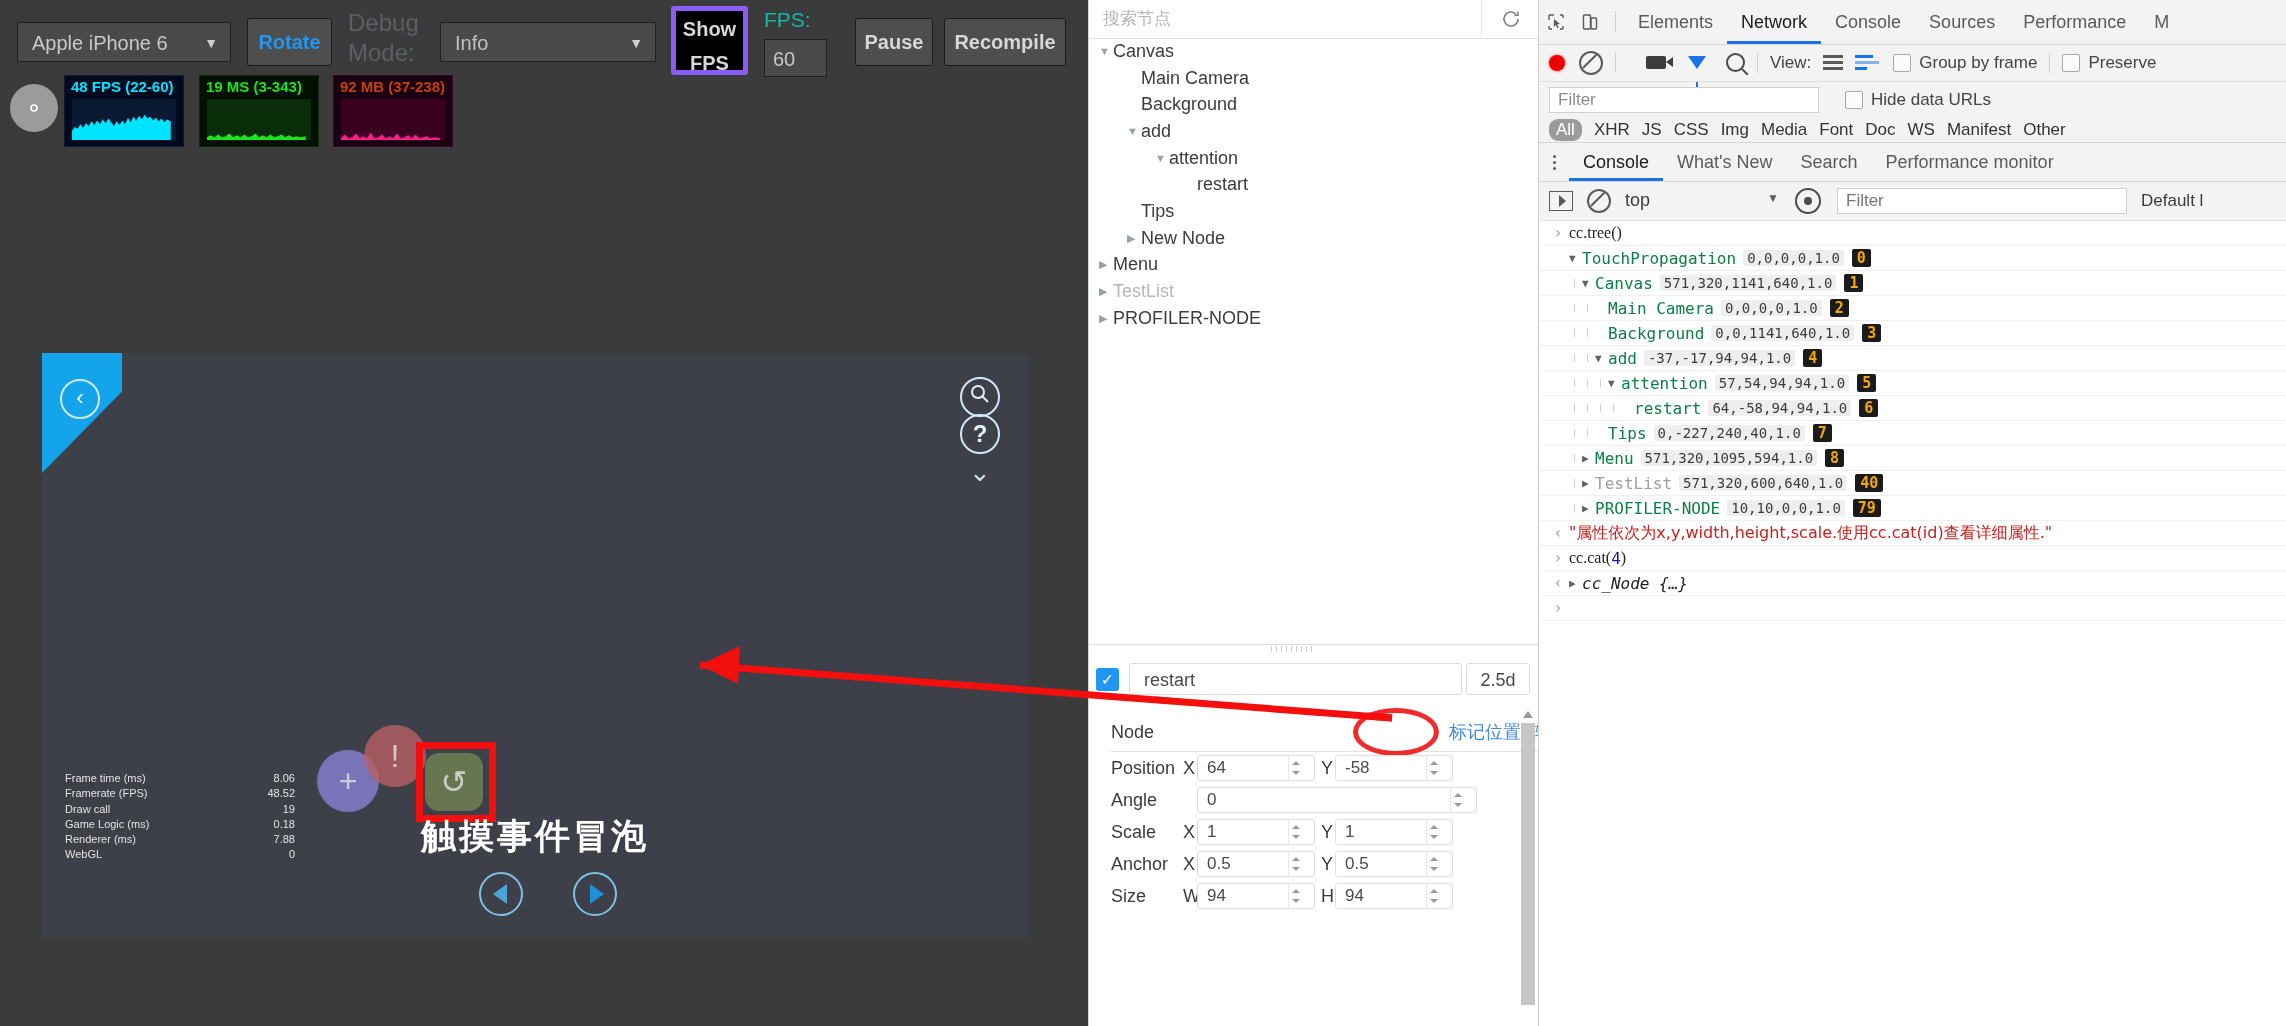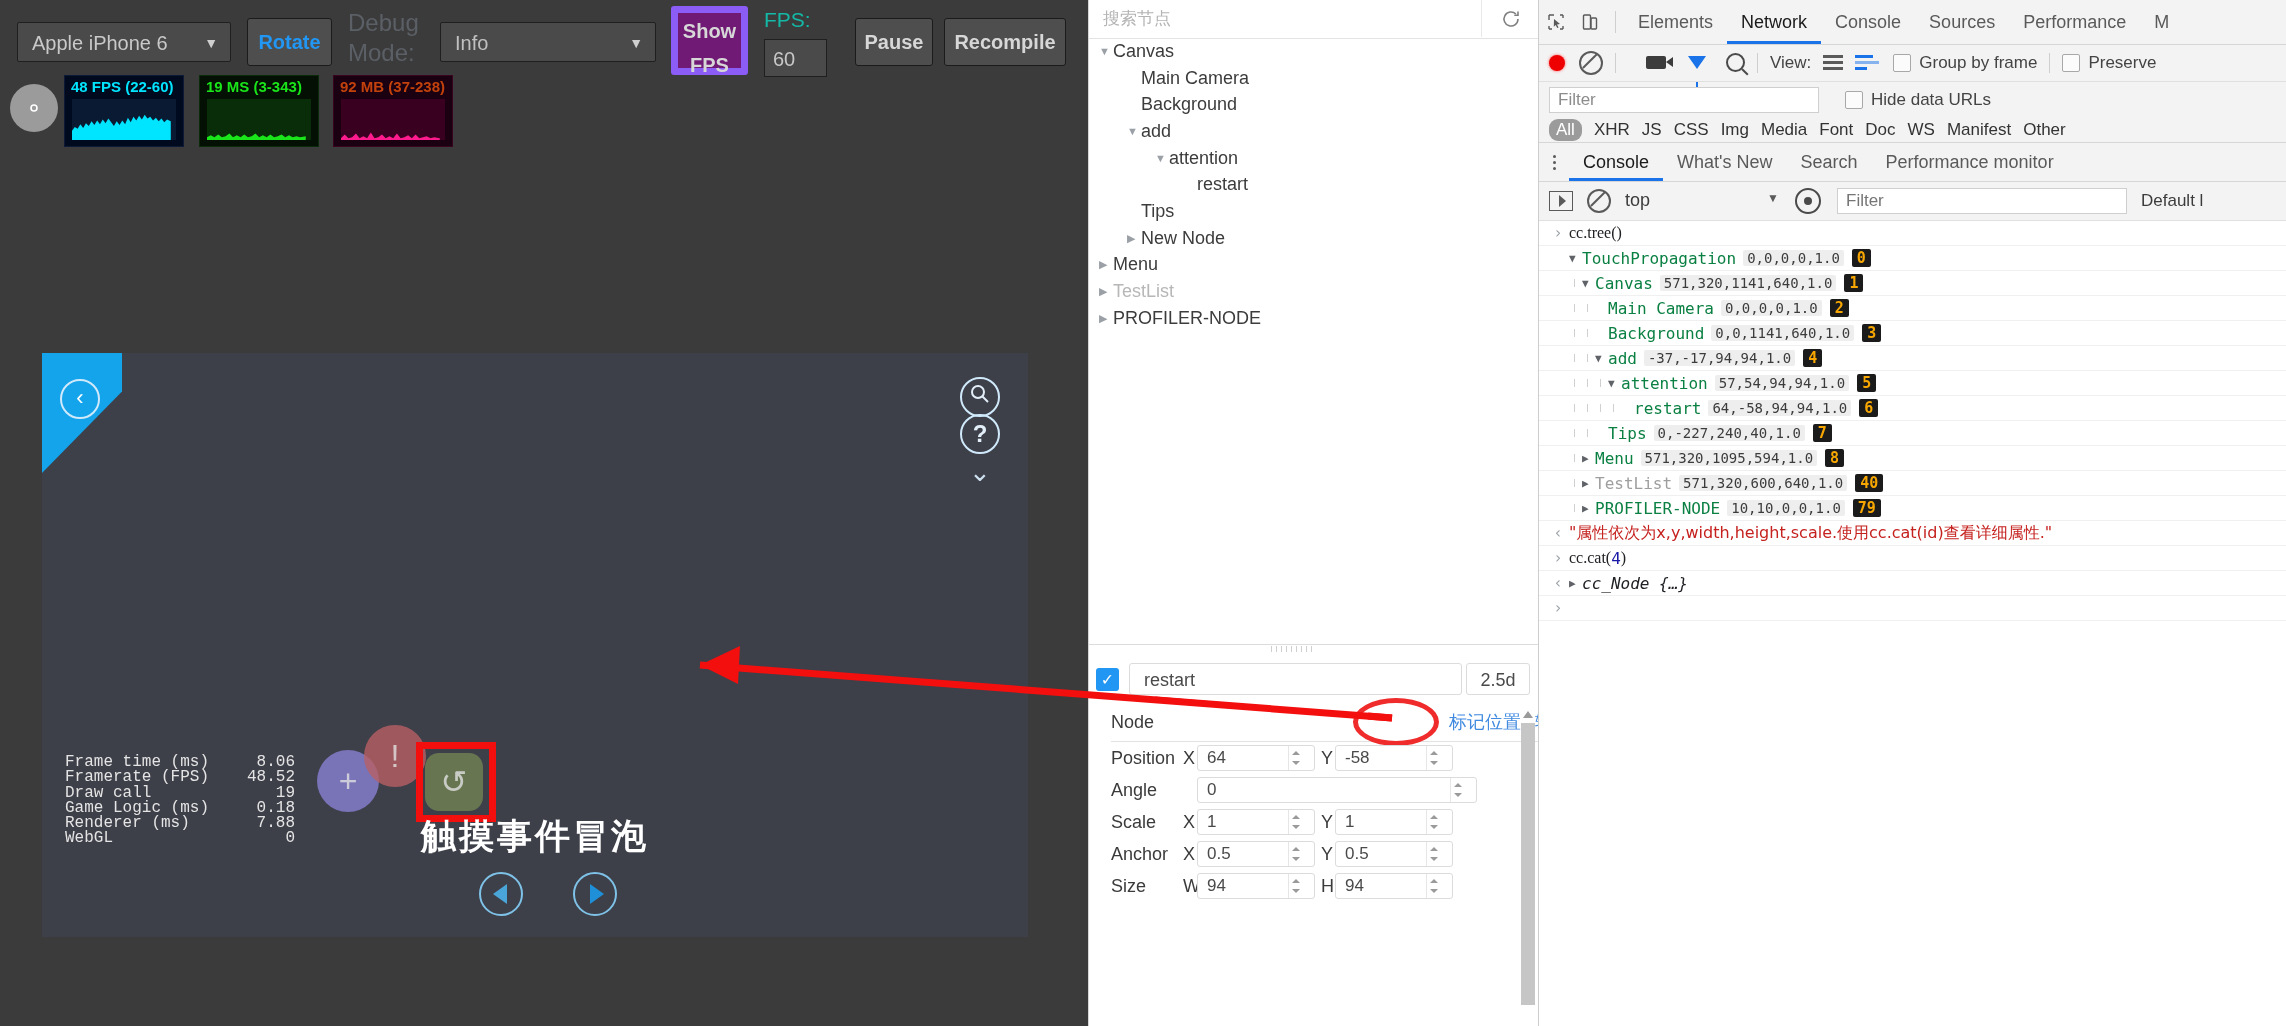--- a/index.html
+++ b/index.html
@@ -27,21 +27,21 @@
   }
   .debug-label{position:absolute;left:348px;top:8px;width:80px;color:#5b5f66;font-size:24px;line-height:30px;}
   .mode-select{
     position:absolute;left:440px;top:22px;width:216px;height:40px;
     background:#4a4a4a;border:1px solid #1f1f1f;border-radius:2px;
     color:#c0c0c0;font-size:20px;line-height:40px;padding-left:14px;box-sizing:border-box;
   }
   .mode-select .caret{position:absolute;right:12px;top:0;font-size:14px;color:#cfcfcf;}
   .showfps-btn{
     position:absolute;left:671px;top:6px;width:77px;height:69px;
-    background:#701a75;border:7px solid #8b5cf6;border-radius:3px;
+    background:#000000;border:5px solid #8b5cf6;border-radius:3px;
     color:#d7d7d7;font-size:20px;font-weight:bold;text-align:center;line-height:34px;
     padding-top:1px;box-sizing:border-box;
   }
   .fps-label{position:absolute;left:764px;top:8px;color:#14b8a6;font-size:21px;}
   .fps-input{
     position:absolute;left:764px;top:39px;width:63px;height:38px;
     background:#4a4a4a;border:1px solid #1f1f1f;color:#c7c7c7;
     font-size:20px;line-height:38px;padding-left:8px;box-sizing:border-box;
   }
   .pause-btn{
@@ -93,22 +93,22 @@
   #ic-chev{top:104px;border:none;font-size:26px;color:#cfe2f0;line-height:30px;right:30px;}
 
   .bub{position:absolute;border-radius:50%;display:flex;align-items:center;justify-content:center;}
   #bub-plus{left:275px;top:397px;width:62px;height:62px;background:rgba(138,129,214,.78);}
   #bub-excl{left:322px;top:372px;width:62px;height:62px;background:rgba(184,96,100,.80);}
   #bub-restart{left:383px;top:400px;width:58px;height:58px;border-radius:14px;background:rgba(107,122,83,.92);}
   .bub-glyph{color:rgba(228,228,228,.78);font-size:32px;font-weight:300;line-height:1;}
   .hl-box{position:absolute;left:374px;top:389px;width:80px;height:80px;
     border:7px solid #f40f0f;box-sizing:border-box;}
 
-  .stats-overlay{position:absolute;left:23px;top:402px;width:230px;color:#e4e4e4;
-    font-size:16px;line-height:15.3px;font-family:Liberation Mono, monospace;}
+  .stats-overlay{position:absolute;left:23px;top:418px;width:230px;color:#e4e4e4;
+    font-size:11px;line-height:15.3px;font-family:Liberation Sans, sans-serif;}
   .stats-overlay .r{display:flex;justify-content:space-between;}
   .stats-overlay .r .k{white-space:nowrap;}
   .title-cn{position:absolute;left:0;right:0;top:460px;text-align:center;color:#fff;
     font-size:35px;font-weight:bold;letter-spacing:3px;}
   .navcirc{position:absolute;top:519px;width:40px;height:40px;border-radius:50%;
     border:2px solid #7fc2e8;display:flex;align-items:center;justify-content:center;}
   #nav-prev{left:437px;}
   #nav-next{left:531px;}
   .tri-l{width:0;height:0;border-top:10px solid transparent;border-bottom:10px solid transparent;
     border-right:14px solid #4aa6d8;margin-right:3px;}
@@ -143,21 +143,21 @@
 
   .props{position:absolute;left:0;top:653px;width:450px;height:373px;background:#fff;}
   .prop-head{position:absolute;left:7px;top:6px;width:434px;height:40px;display:flex;align-items:center;}
   .chk{width:23px;height:23px;border-radius:3px;background:#2196f3;color:#fff;font-size:16px;
     display:flex;align-items:center;justify-content:center;margin-right:10px;}
   .name-field{flex:1;height:32px;border:1px solid #dcdcdc;border-radius:3px;color:#4a4a4a;font-size:18px;
     line-height:32px;padding-left:14px;box-sizing:border-box;}
   .dim-field{width:64px;height:32px;border:1px solid #dcdcdc;border-radius:3px;color:#4a4a4a;font-size:18px;
     line-height:32px;text-align:center;margin-left:4px;box-sizing:border-box;}
 
-  .node-sec{position:absolute;left:0;top:50px;width:534px;}
+  .node-sec{position:absolute;left:0;top:60px;width:534px;}
   .node-bar{position:relative;height:38px;display:flex;align-items:center;padding:0 16px 0 22px;box-sizing:border-box;}
   .node-bar .ttl{color:#3b3b3b;font-size:18px;}
   .node-bar .lnks{margin-left:auto;display:flex;gap:14px;}
   .node-bar .lnk{color:#3f8ae0;font-size:18px;}
   .hr{margin:0 22px;height:1px;background:#e2e2e2;}
   .mark-ellipse{position:absolute;left:264px;top:-5px;width:86px;height:48px;border:5px solid #ef2b2b;
     border-radius:50%;box-sizing:border-box;}
 
   .prow{height:32px;display:flex;align-items:center;padding:0 16px 0 22px;box-sizing:border-box;font-size:18px;color:#3b3b3b;}
   .plab{width:72px;flex:0 0 72px;}

